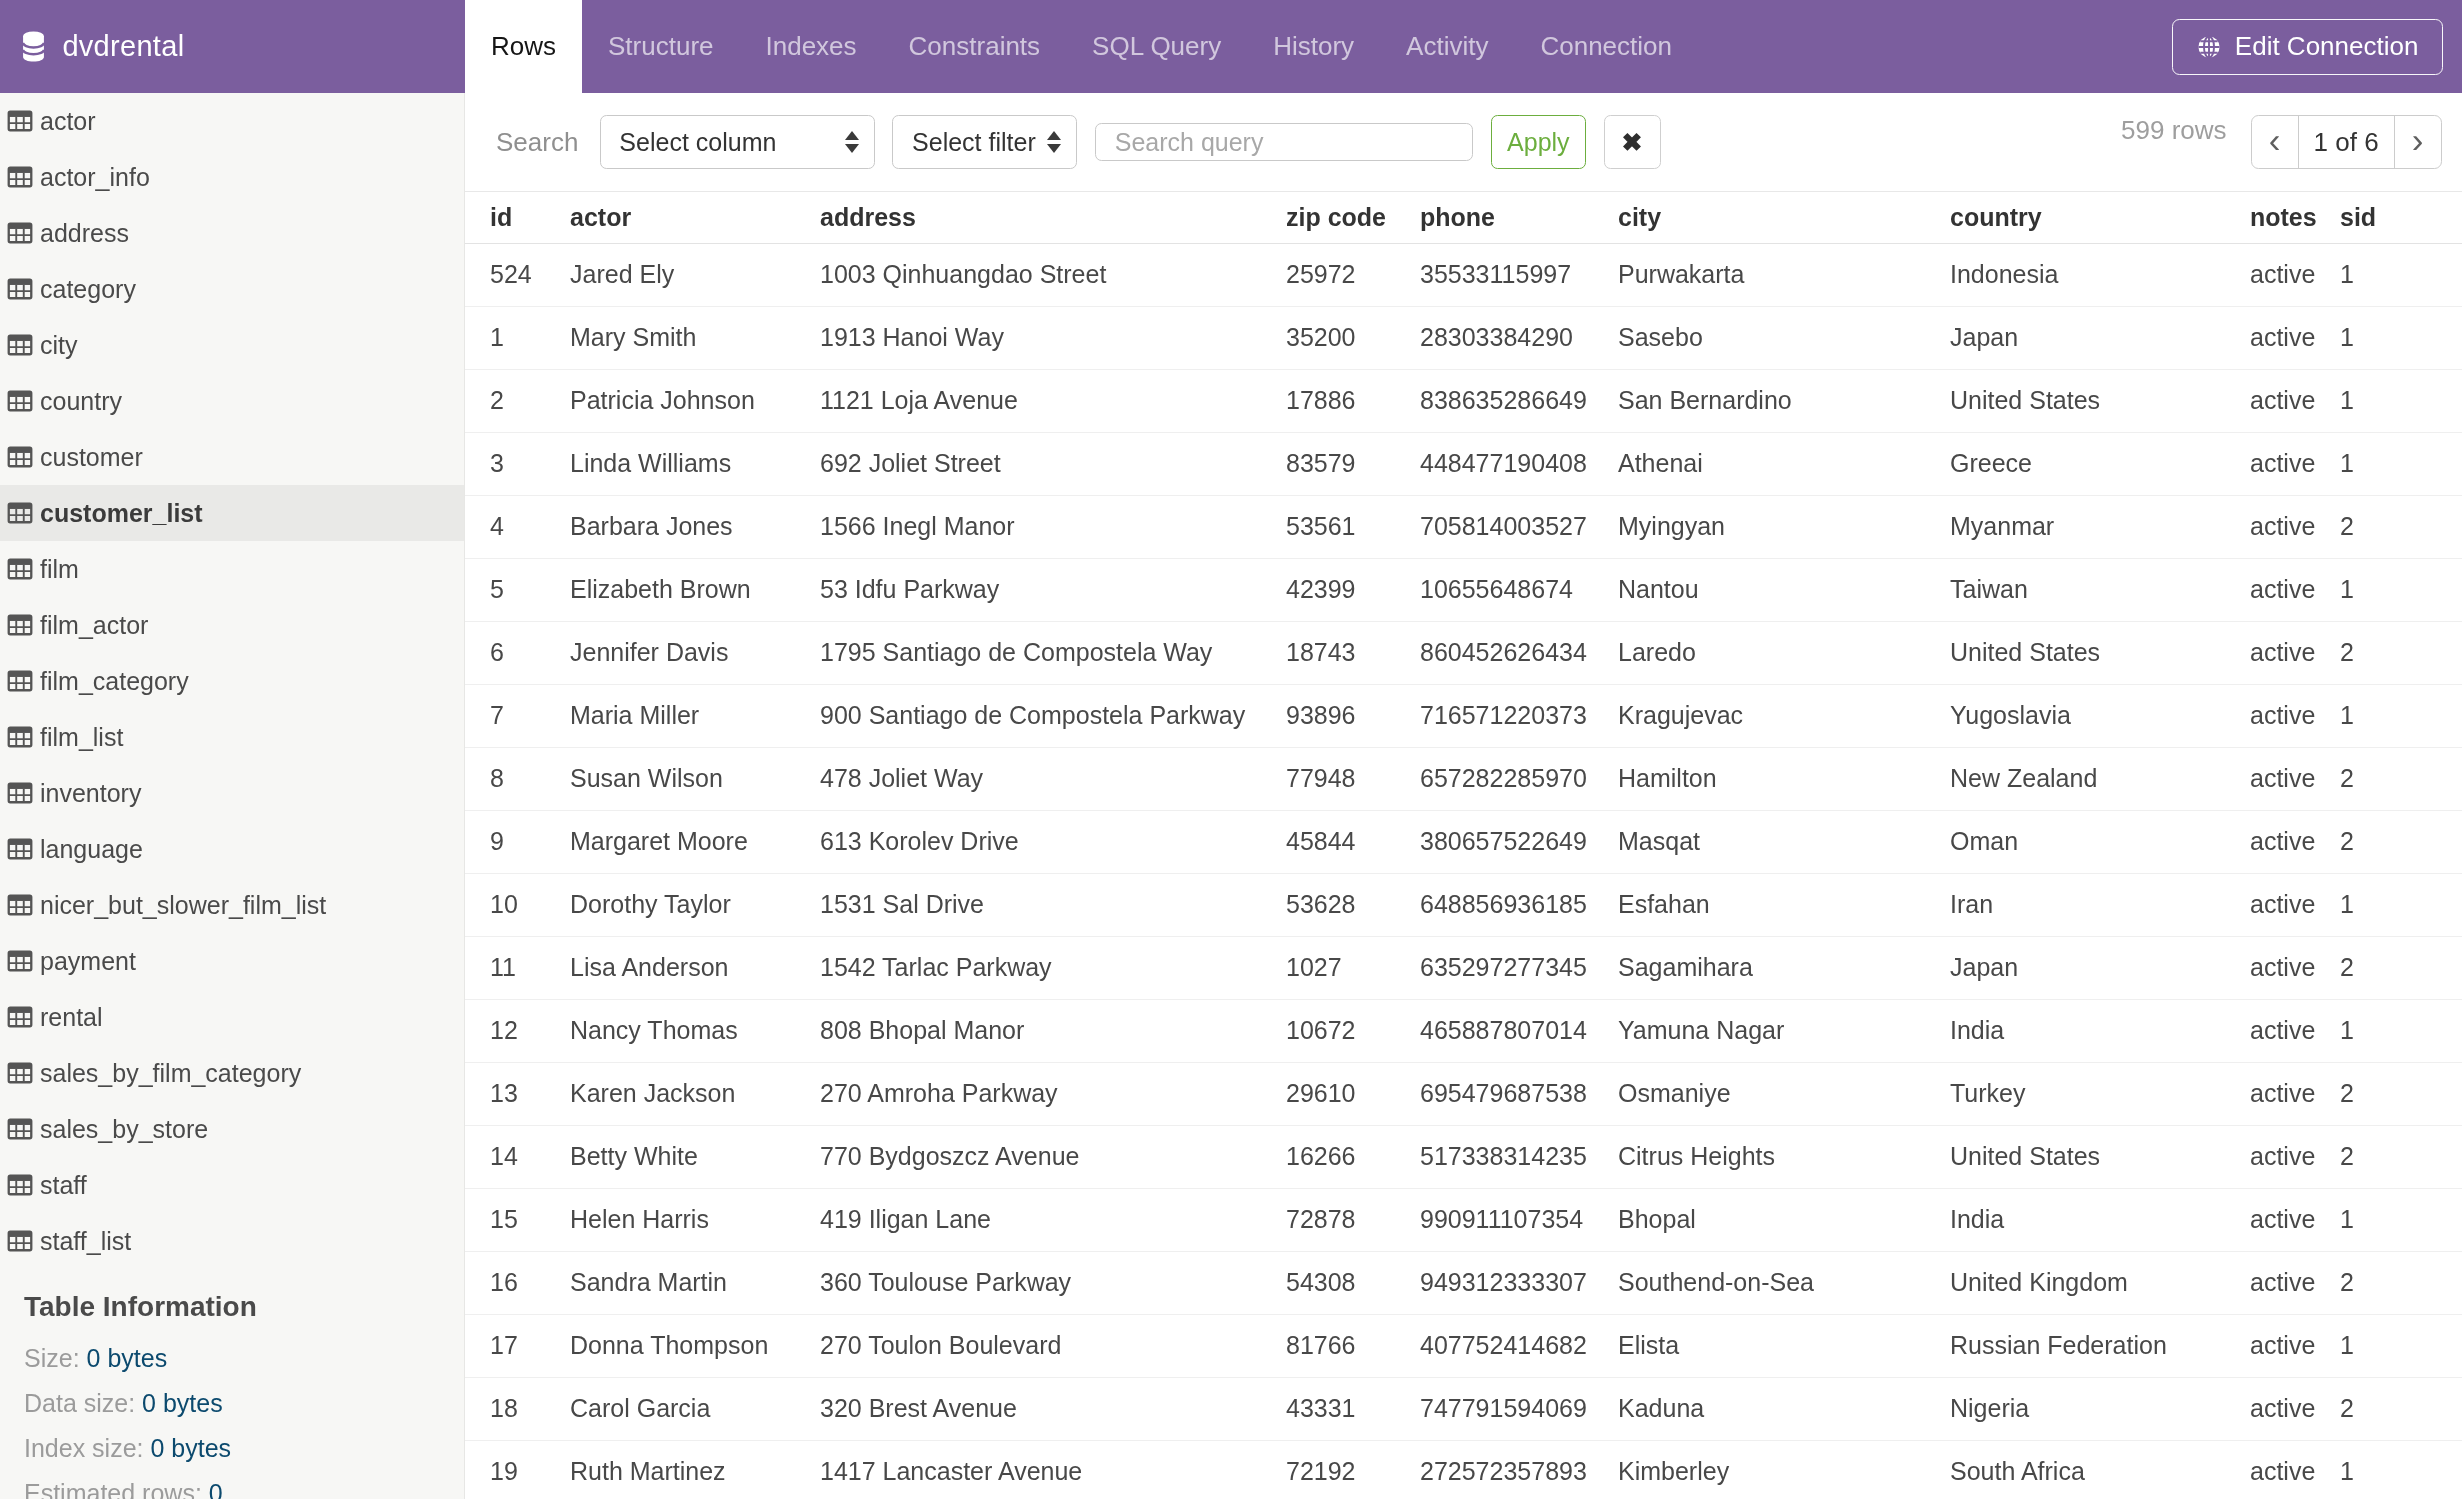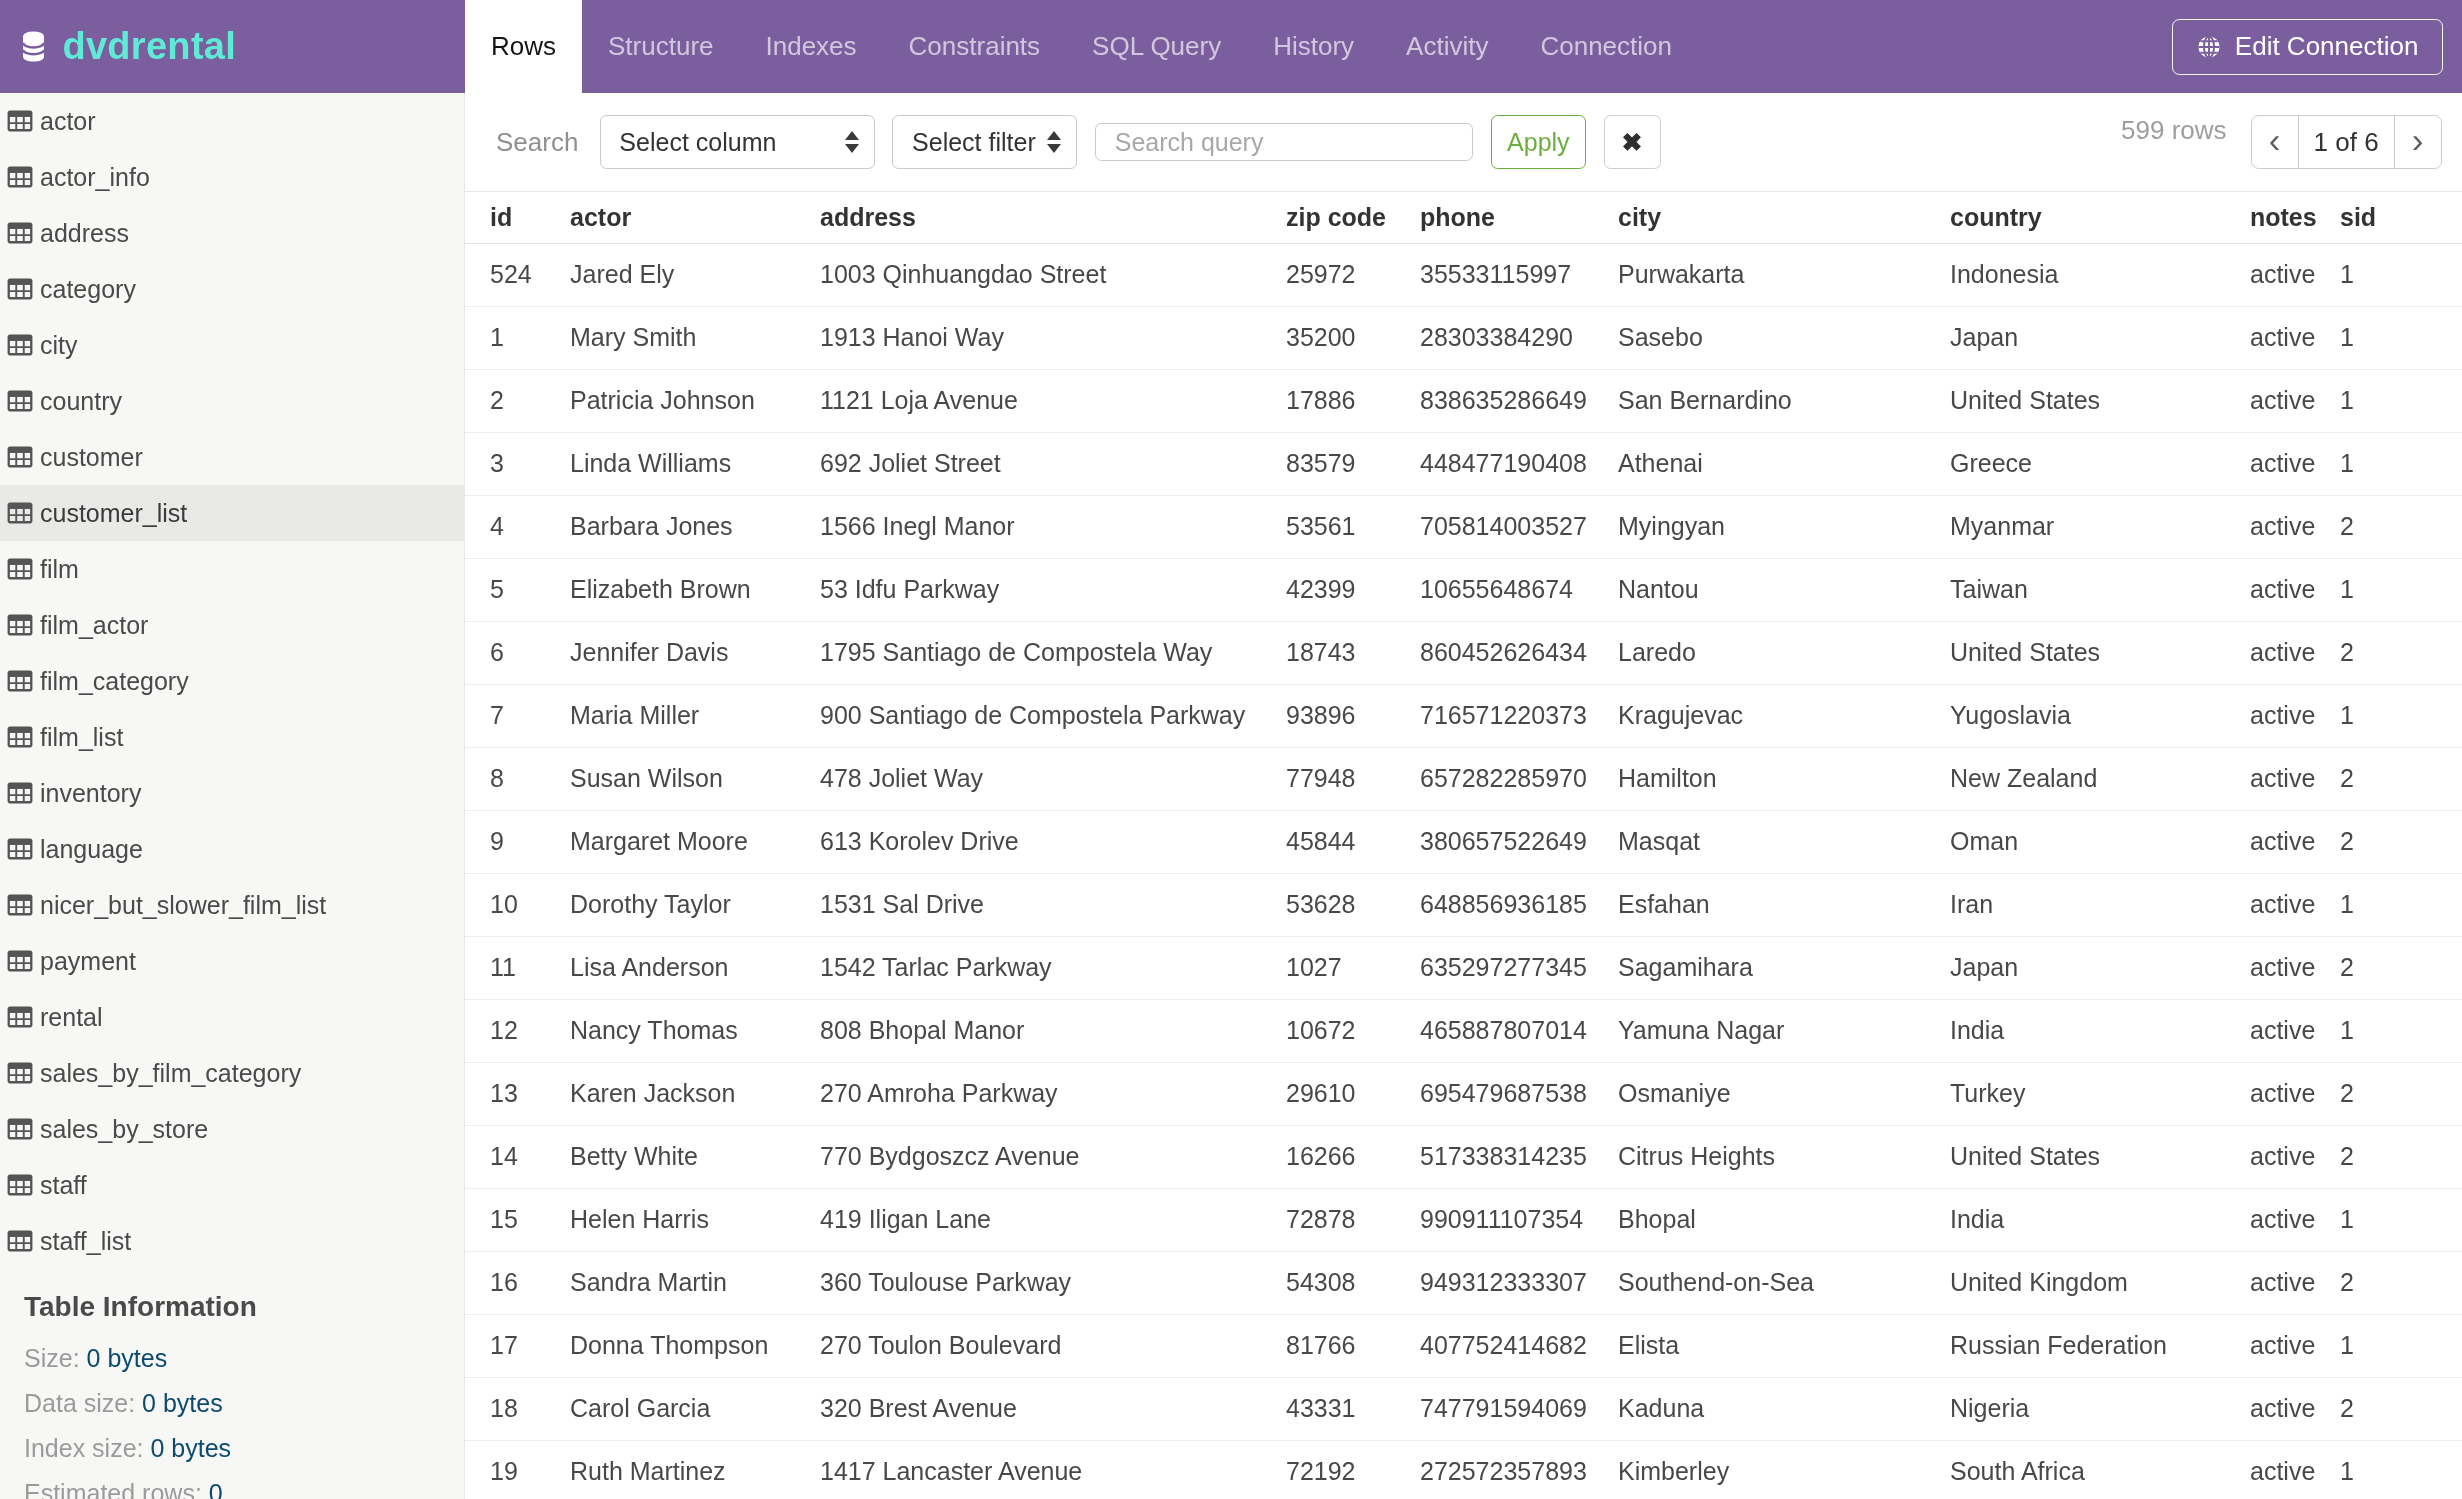--- a/index.html
+++ b/index.html
@@ -14,21 +14,21 @@
   
   .topbar {
     height: 93px; flex: 0 0 93px; background: #7b5e9e;
     display: flex; align-items: stretch;
   }
   .brand {
     width: 465px; flex: 0 0 465px; display: flex; align-items: center;
     padding-left: 21.4px; gap: 16px;
   }
   .brand-icon svg { display: block; }
-  .brand-title { color: #5eead4; font-size: 38px; font-weight: bold; letter-spacing: 0.3px; }
+  .brand-title { color: #ffffff; font-size: 29px; font-weight: normal; letter-spacing: 0.3px; }
   .tabs { display: flex; align-items: stretch; }
   .tab {
     display: flex; align-items: center; padding: 0 26px;
     color: rgba(255,255,255,0.65); font-size: 26px; cursor: pointer; white-space: nowrap;
   }
   .tab.is-active { background: #fff; color: #151515; }
   .edit-conn {
     margin-left: auto; margin-right: 18.6px; align-self: center;
     height: 56px; padding: 0 24px; display: flex; align-items: center; gap: 14px;
     background: transparent; border: 1.9px solid rgba(255,255,255,0.95);
@@ -42,21 +42,21 @@
   
   .sidebar {
     width: 465px; flex: 0 0 465px; background: #f7f7f5;
     border-right: 0.9px solid #e7e7e5; overflow: hidden;
   }
   .table-list { list-style: none; margin: 0; padding: 0; }
   .tbl-item {
     height: 56px; display: flex; align-items: center; gap: 7px;
     padding-left: 7px; font-size: 25px; color: #4a4a4a; cursor: pointer;
   }
-  .tbl-item.is-selected { background: #e9e9e7; font-weight: normal; color: #3b3b3b; }
+  .tbl-item.is-selected { background: #e9e9e7; font-weight: bold; color: #3b3b3b; }
   .tbl-icon { flex: 0 0 auto; display: flex; }
   .table-info { padding: 13px 24px 0 24px; }
   .table-info h3 { margin: 9.3px 0 13px 0; font-size: 28px; color: #4a4a4a; }
   .info-row { font-size: 25px; line-height: 45px; white-space: nowrap; }
   .info-label { color: #9b9b9b; }
   .info-value { color: #0c4a6e; }
 
   
   .main { flex: 1; display: flex; flex-direction: column; background: #fff; overflow: hidden; }
 

